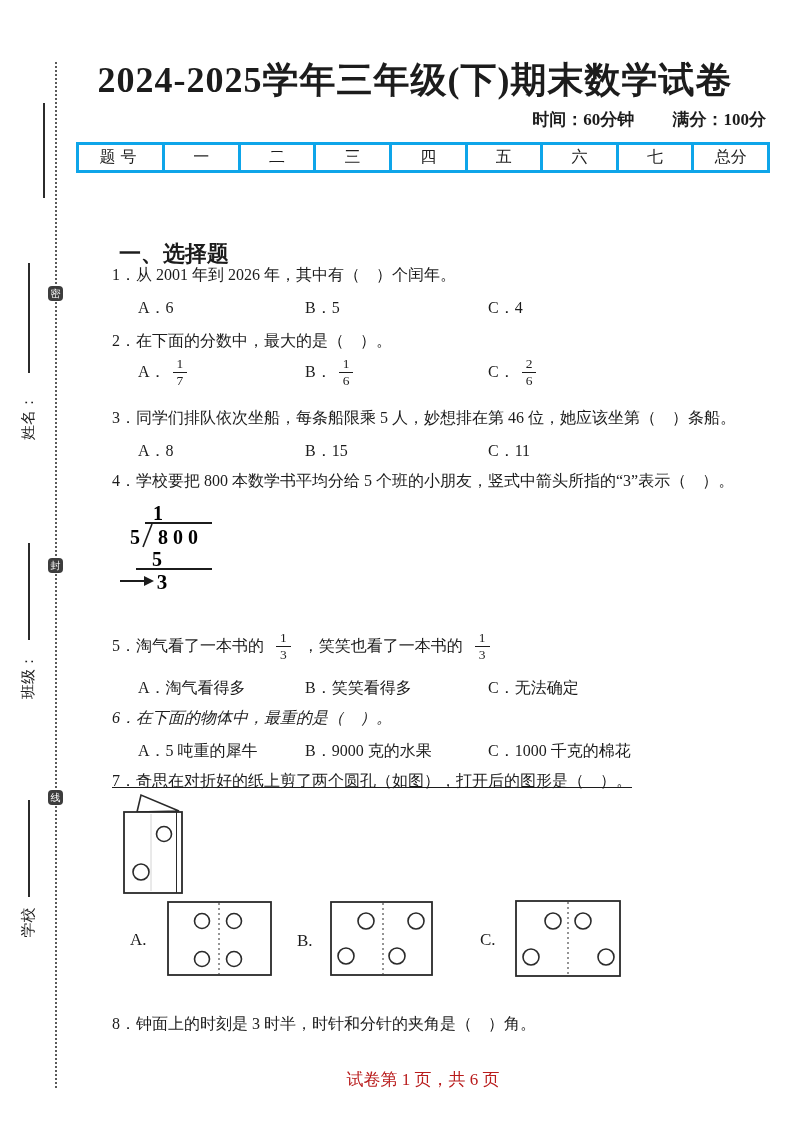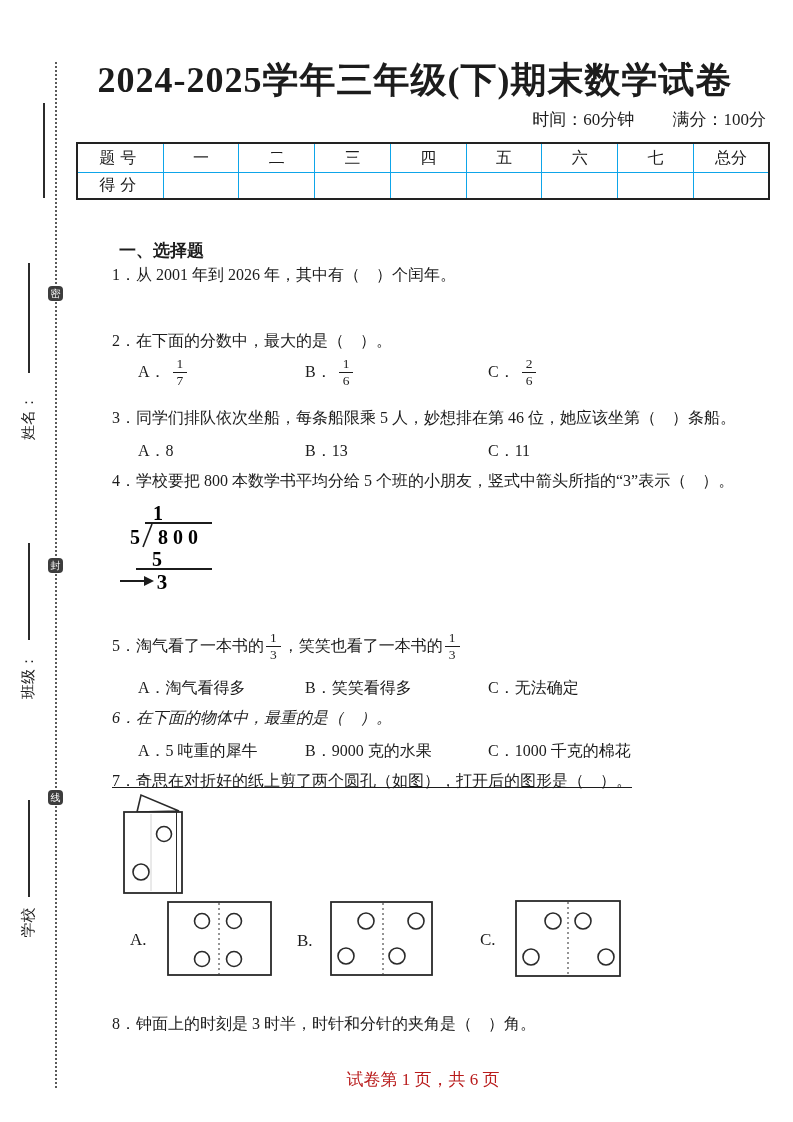--- a/index.html
+++ b/index.html
@@ -22,40 +22,40 @@
               border-radius:4px;font-size:10px;line-height:15px;text-align:center;
               font-family:"Liberation Sans",sans-serif;}
   .seal-badge.b1{top:286px;}
   .seal-badge.b2{top:558px;}
   .seal-badge.b3{top:790px;}
 
   
   .title{position:absolute;top:56px;left:60px;width:710px;text-align:center;
          font-size:36px;font-weight:bold;letter-spacing:1px;white-space:nowrap;}
   .meta{position:absolute;top:108px;left:76px;width:690px;text-align:right;font-size:17px;}
-  .meta span{margin-left:34px;}
+  .meta span{margin-left:34px;font-weight:bold;}
 
   
   .score-table{position:absolute;left:76px;top:142px;width:694px;border-collapse:collapse;
                table-layout:fixed;border:2px solid #222;}
-  .score-table td{border:1px solid #0ea5e9;text-align:center;font-size:16px;padding:0;}
+  .score-table td{border:3px solid #0ea5e9;text-align:center;font-size:16px;padding:0;}
   .score-table tr:first-child td{height:28px;}
   .score-table tr:last-child td{height:25px;}
   .score-table td.hd{letter-spacing:5px;}
 
   
-  .section-title{position:absolute;left:119px;top:239px;font-size:17px;font-weight:bold;white-space:nowrap;}
+  .section-title{position:absolute;left:119px;top:239px;font-size:22px;font-weight:bold;white-space:nowrap;}
   .q{position:absolute;left:112px;font-size:16px;white-space:nowrap;text-align:right;}
   .opts{position:absolute;left:138px;font-size:16px;display:grid;
         grid-template-columns:167px 183px 1fr;white-space:nowrap;}
   .optflex{display:flex;align-items:center;gap:7px;}
   .frac{display:inline-block;text-align:center;font-size:13.5px;line-height:1.15;vertical-align:middle;}
   .frac .num{display:block;border-bottom:1px solid #1c1c1c;padding:0 4px;}
   .frac .den{display:block;}
-  .qflex{position:absolute;left:112px;font-size:16px;display:flex;align-items:center;gap:2px;white-space:nowrap;}
+  .qflex{position:absolute;left:112px;font-size:16px;display:flex;align-items:center;gap:12px;white-space:nowrap;}
 
   .fig-label{position:absolute;font-size:17px;}
   svg text{font-family:"Liberation Serif","DejaVu Serif",serif;}
   .footer{position:absolute;left:76px;top:1068px;width:694px;text-align:center;font-size:17px;color:#b91c1c;}
 </style>
 </head>
 <body>
 
 <div class="page">
 
@@ -86,37 +86,31 @@
       <td class="hd">题号</td>
       <td>一</td>
       <td>二</td>
       <td>三</td>
       <td>四</td>
       <td>五</td>
       <td>六</td>
       <td>七</td>
       <td>总分</td>
     </tr>
-    <tr>
-      <td class="hd">得分</td>
-      <td></td>
-      <td></td>
-      <td></td>
-      <td></td>
-      <td></td>
-      <td></td>
-      <td></td>
-      <td></td>
-    </tr>
   </tbody>
     </table>
 
   <div class="section-title">一、选择题</div>
 
   <div class="q" style="top:265px;">1．从 2001 年到 2026 年，其中有（　）个闰年。</div>
+  <div class="opts" style="top:298px;">
+    <span>A．6</span>
+    <span>B．5</span>
+    <span>C．4</span>
+  </div>
 
   <div class="q" style="top:331px;">2．在下面的分数中，最大的是（　）。</div>
   <div class="opts" style="top:356px;">
     <span class="optflex">
       <span>A．</span>
       <span class="frac">
         <span class="num">1</span>
         <span class="den">7</span>
       </span>
     </span>
@@ -132,21 +126,21 @@
       <span class="frac">
         <span class="num">2</span>
         <span class="den">6</span>
       </span>
     </span>
   </div>
 
   <div class="q" style="top:408px;">3．同学们排队依次坐船，每条船限乘 5 人，妙想排在第 46 位，她应该坐第（　）条船。</div>
   <div class="opts" style="top:441px;">
     <span>A．8</span>
-    <span>B．13</span>
+    <span>B．15</span>
     <span>C．11</span>
   </div>
 
   <div class="q" style="top:471px;">4．学校要把 800 本数学书平均分给 5 个班的小朋友，竖式中箭头所指的“3”表示（　）。</div>
   <svg style="position:absolute;left:112px;top:498px;" width="110" height="100" viewBox="0 0 110 100">
     <text x="46" y="22" text-anchor="middle" font-size="20" font-weight="bold">1</text>
     <line x1="33" y1="25" x2="100" y2="25" stroke="#1c1c1c" stroke-width="2"></line>
     <text x="23" y="46" text-anchor="middle" font-size="20" font-weight="bold">5</text>
     <line x1="31" y1="49" x2="40" y2="26" stroke="#1c1c1c" stroke-width="1.6"></line>
     <text x="66" y="46" text-anchor="middle" font-size="20" font-weight="bold">8 0 0</text>

